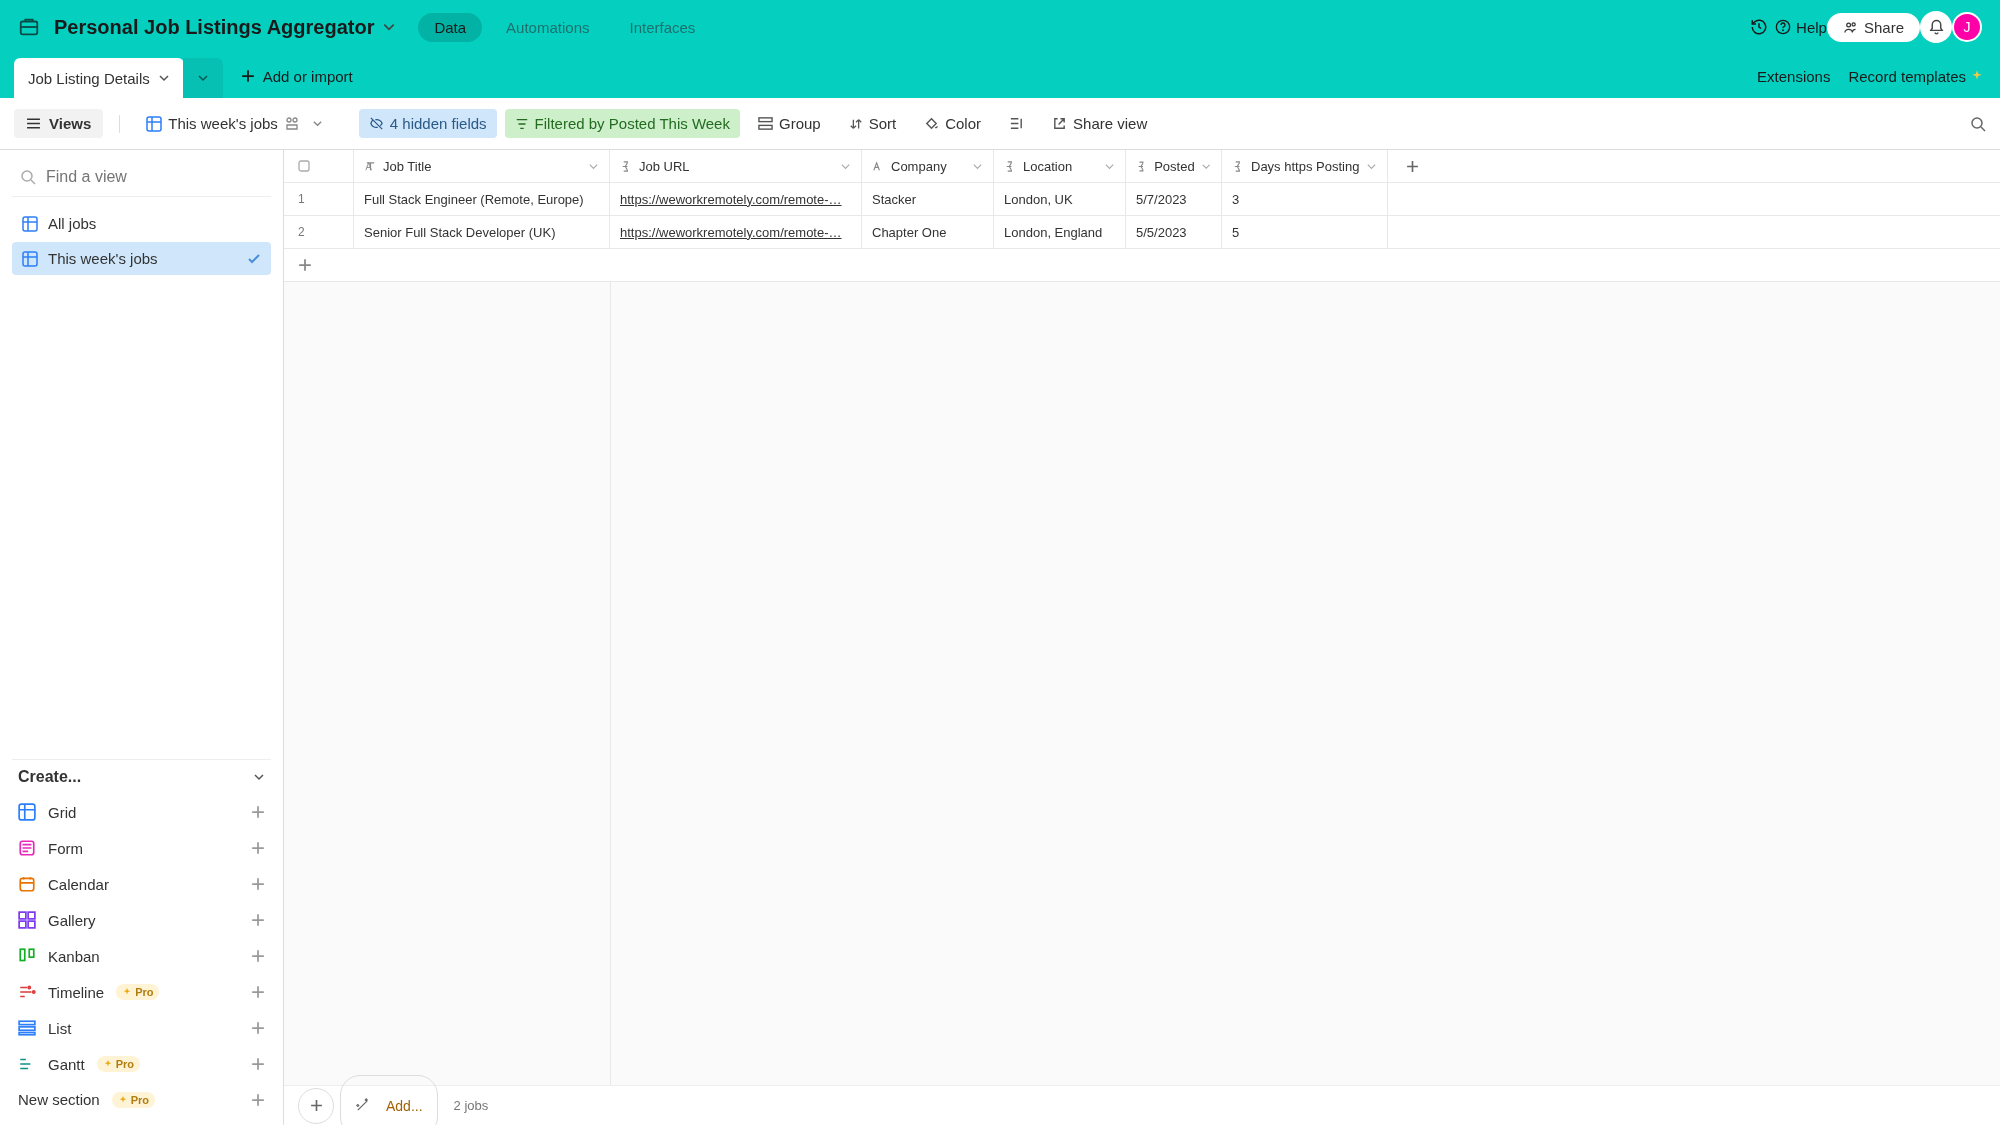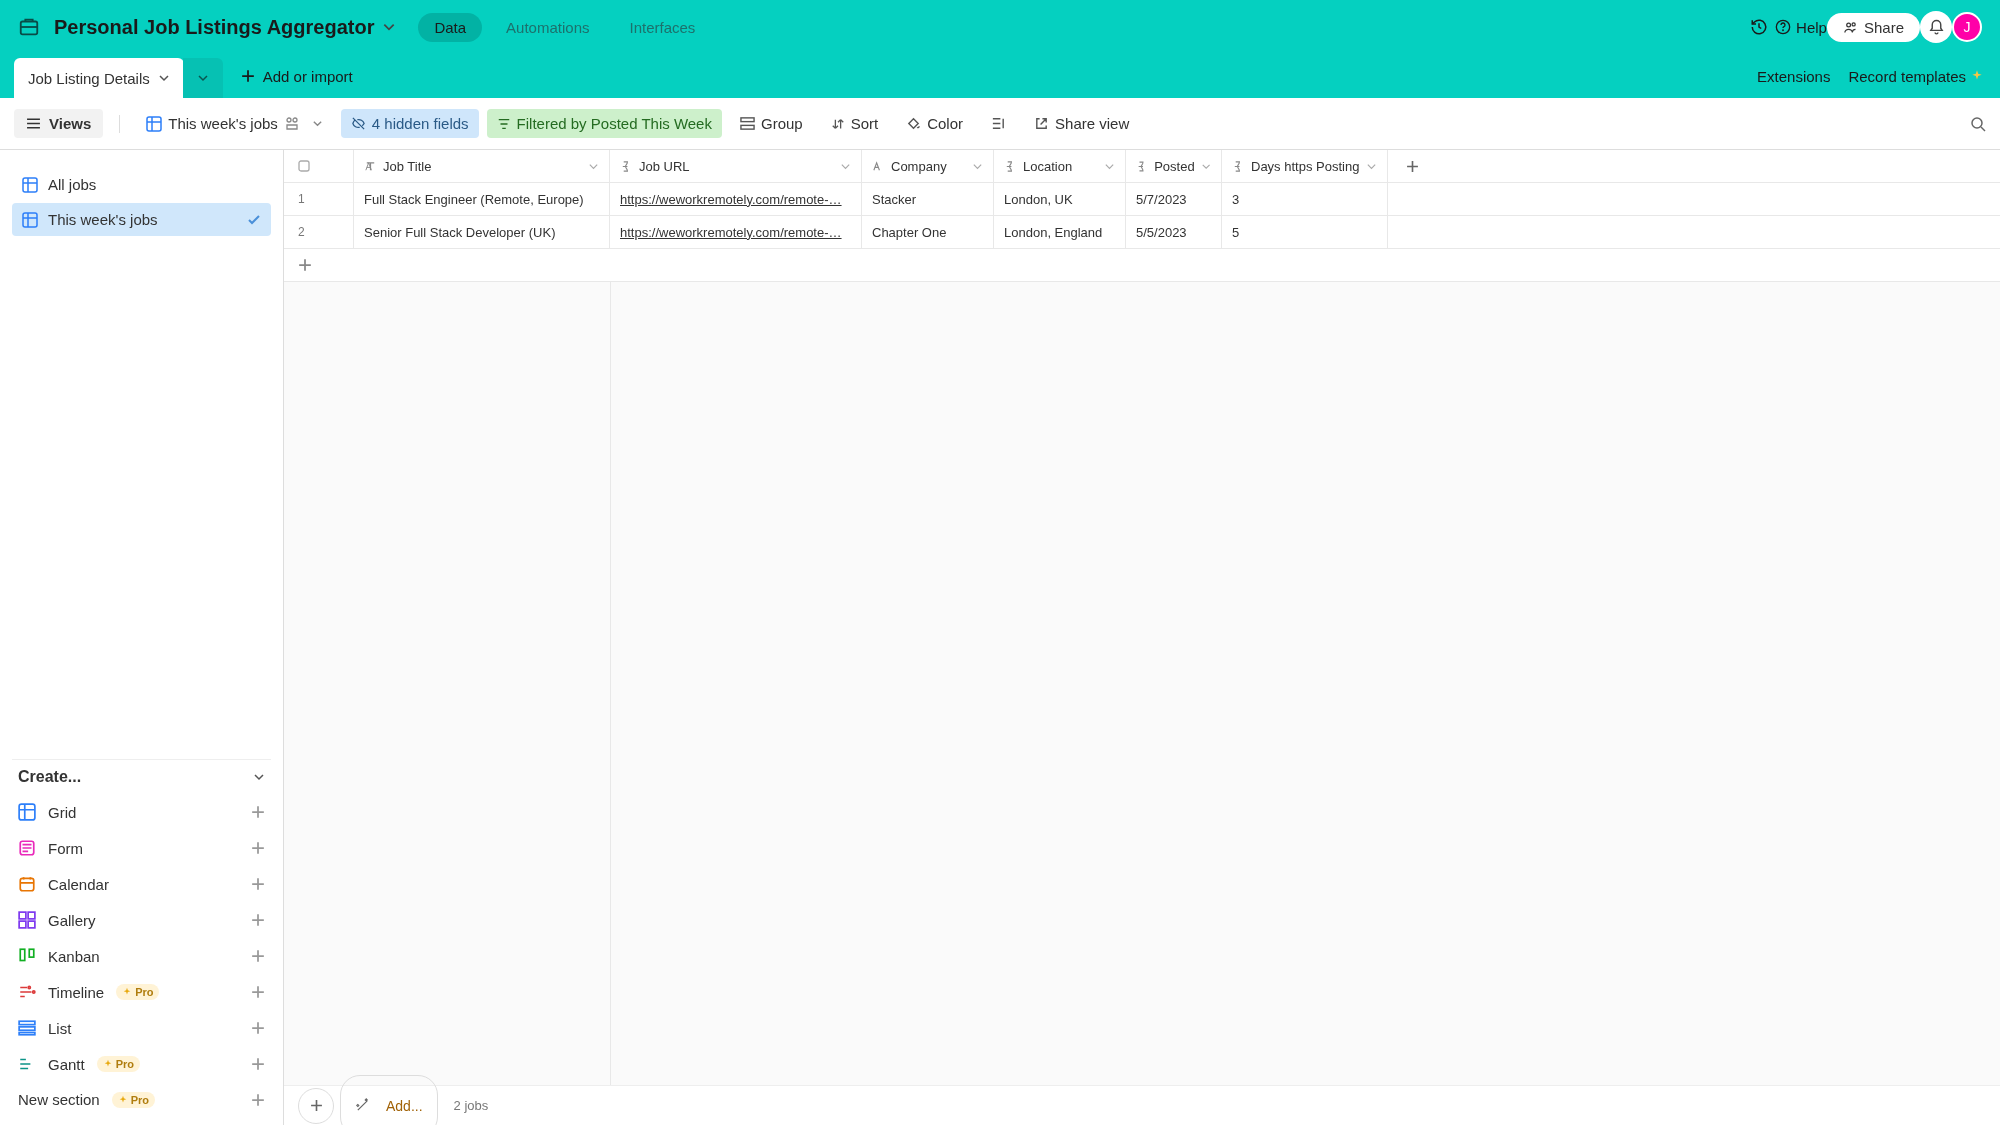--- a/index.html
+++ b/index.html
@@ -32,21 +32,21 @@
 .sparkle { width:14px; height:14px; }
 
 
 .toolbar { height: 52px; border-bottom: 1px solid #ddd; display: flex; align-items: center; padding: 0 14px; gap: 8px; background:#fff;}
 .views-btn { background: #f2f2f2; border-radius: 4px; padding: 6px 12px; display: flex; align-items: center; gap: 8px; font-size: 15px; font-weight: 600; cursor: pointer; }
 .vsep { width: 1px; height: 18px; background: #ddd; margin: 0 8px; }
 .tool-btn { display: flex; align-items: center; gap: 6px; padding: 6px 10px; border-radius: 4px; font-size: 15px; color: #333; cursor: pointer; }
 .tool-btn.view-name { color: #333; }
 .tool-btn .grid-ic { color: #2d7ff9; }
 .tool-btn .robot-ic { color: #888; }
-.pill-hidden { background: #cfe6fb; color: #2a5a86; }
+.pill-hidden { background: #cfe6fb; color: #2a5a86; margin-left: 18px; }
 .pill-filter { background: #cdf0cb; color: #246b21; }
 .toolbar-spacer { flex: 1; }
 .search-ic { color: #666; cursor:pointer; width:16px;height:16px;}
 
 
 .body { display: flex; height: calc(100vh - 54px - 44px - 52px); }
 .sidebar { width: 284px; border-right: 1px solid #ddd; display: flex; flex-direction: column; padding: 8px 12px; }
 .search-views { display: flex; align-items: center; gap: 10px; padding: 10px 8px; border-bottom: 1px solid #eee; color: #888; }
 .search-views input { border: none; outline: none; font-size: 16px; flex: 1; color:#333; }
 .views-list { padding-top: 10px; display: flex; flex-direction: column; gap: 2px; }
@@ -256,20 +256,27 @@
   <div class="toolbar-spacer"></div>
   <svg class="search-ic" viewBox="0 0 16 16" fill="none" stroke="currentColor" stroke-width="1.5">
       <circle cx="7" cy="7" r="5"></circle>
       <path d="M11 11l4 4"></path>
     </svg>
 </div>
 
 <div class="body">
 
   <div class="sidebar">
+    <div class="search-views">
+      <svg width="16" height="16" viewBox="0 0 16 16" fill="none" stroke="#aaa" stroke-width="1.5">
+          <circle cx="7" cy="7" r="5"></circle>
+          <path d="M11 11l4 4"></path>
+        </svg>
+      <input placeholder="Find a view" style="">
+    </div>
     <div class="views-list">
       <div class="view-item">
         <svg class="grid-ic" viewBox="0 0 16 16" fill="none" stroke="currentColor" stroke-width="1.5">
             <rect x="1" y="1" width="14" height="14" rx="2"></rect>
             <path d="M1 6h14M6 1v14"></path>
           </svg>
         <span>All jobs</span>
       </div>
       <div class="view-item active">
         <svg class="grid-ic" viewBox="0 0 16 16" fill="none" stroke="currentColor" stroke-width="1.5">

